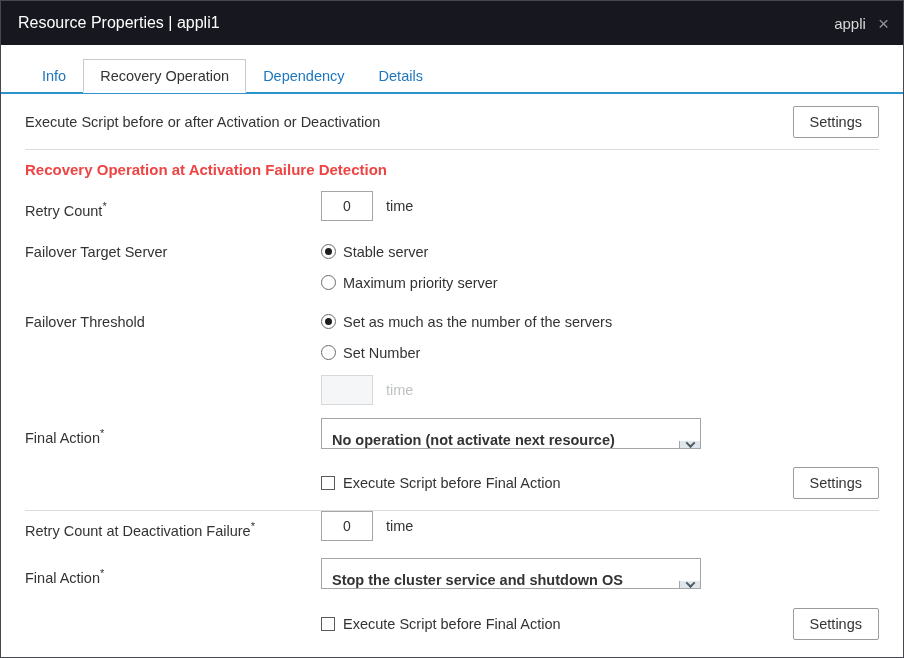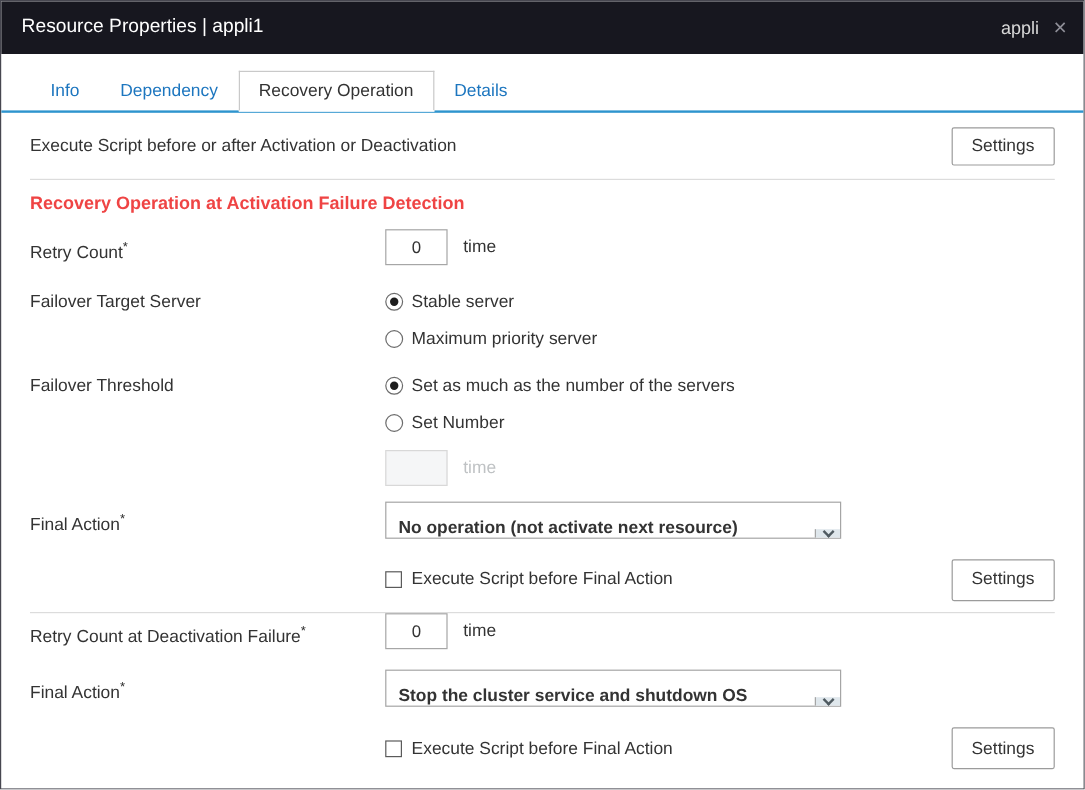--- a/index.html
+++ b/index.html
@@ -100,21 +100,21 @@
     width: 21px; flex: 0 0 21px;
     border-left: 1px solid #a5a5a5;
     background: #dfe7ec;
     display: flex; align-items: center; justify-content: center;
   }
   .chev {
     width: 7px; height: 7px;
     border-right: 2px solid #4f5a60; border-bottom: 2px solid #4f5a60;
     transform: rotate(45deg) translate(-1px,-1px);
   }
-  .cb-row { display: flex; margin-bottom: 9px; min-height: 35px; }
+  .cb-row { display: flex; align-items: center; margin-bottom: 9px; min-height: 35px; }
   .cb-left { margin-left: 296px; display: flex; align-items: center; gap: 8px; cursor: pointer; }
   .checkbox {
     width: 14px; height: 14px; flex: 0 0 14px;
     border: 1px solid #5a5a5a; background: #fff;
   }
   .spacer { flex: 1; }
   .btn {
     background: #fff;
     border: 1px solid #9b9b9b;
     border-radius: 2px;
@@ -133,22 +133,22 @@
   <div class="titlebar">
     <span>Resource Properties | appli1</span>
     <span class="titlebar-right">
       <span class="titlebar-app">appli</span>
       <span class="close-x">×</span>
     </span>
   </div>
 
   <div class="tabs">
     <div class="tab">Info</div>
+    <div class="tab active">Recovery Operation</div>
     <div class="tab">Dependency</div>
-    <div class="tab active">Recovery Operation</div>
     <div class="tab">Details</div>
   </div>
 
   <div class="content">
 
     <div class="exec-row">
       <span>Execute Script before or after Activation or Deactivation</span>
       <button class="btn">Settings</button>
     </div>
 

